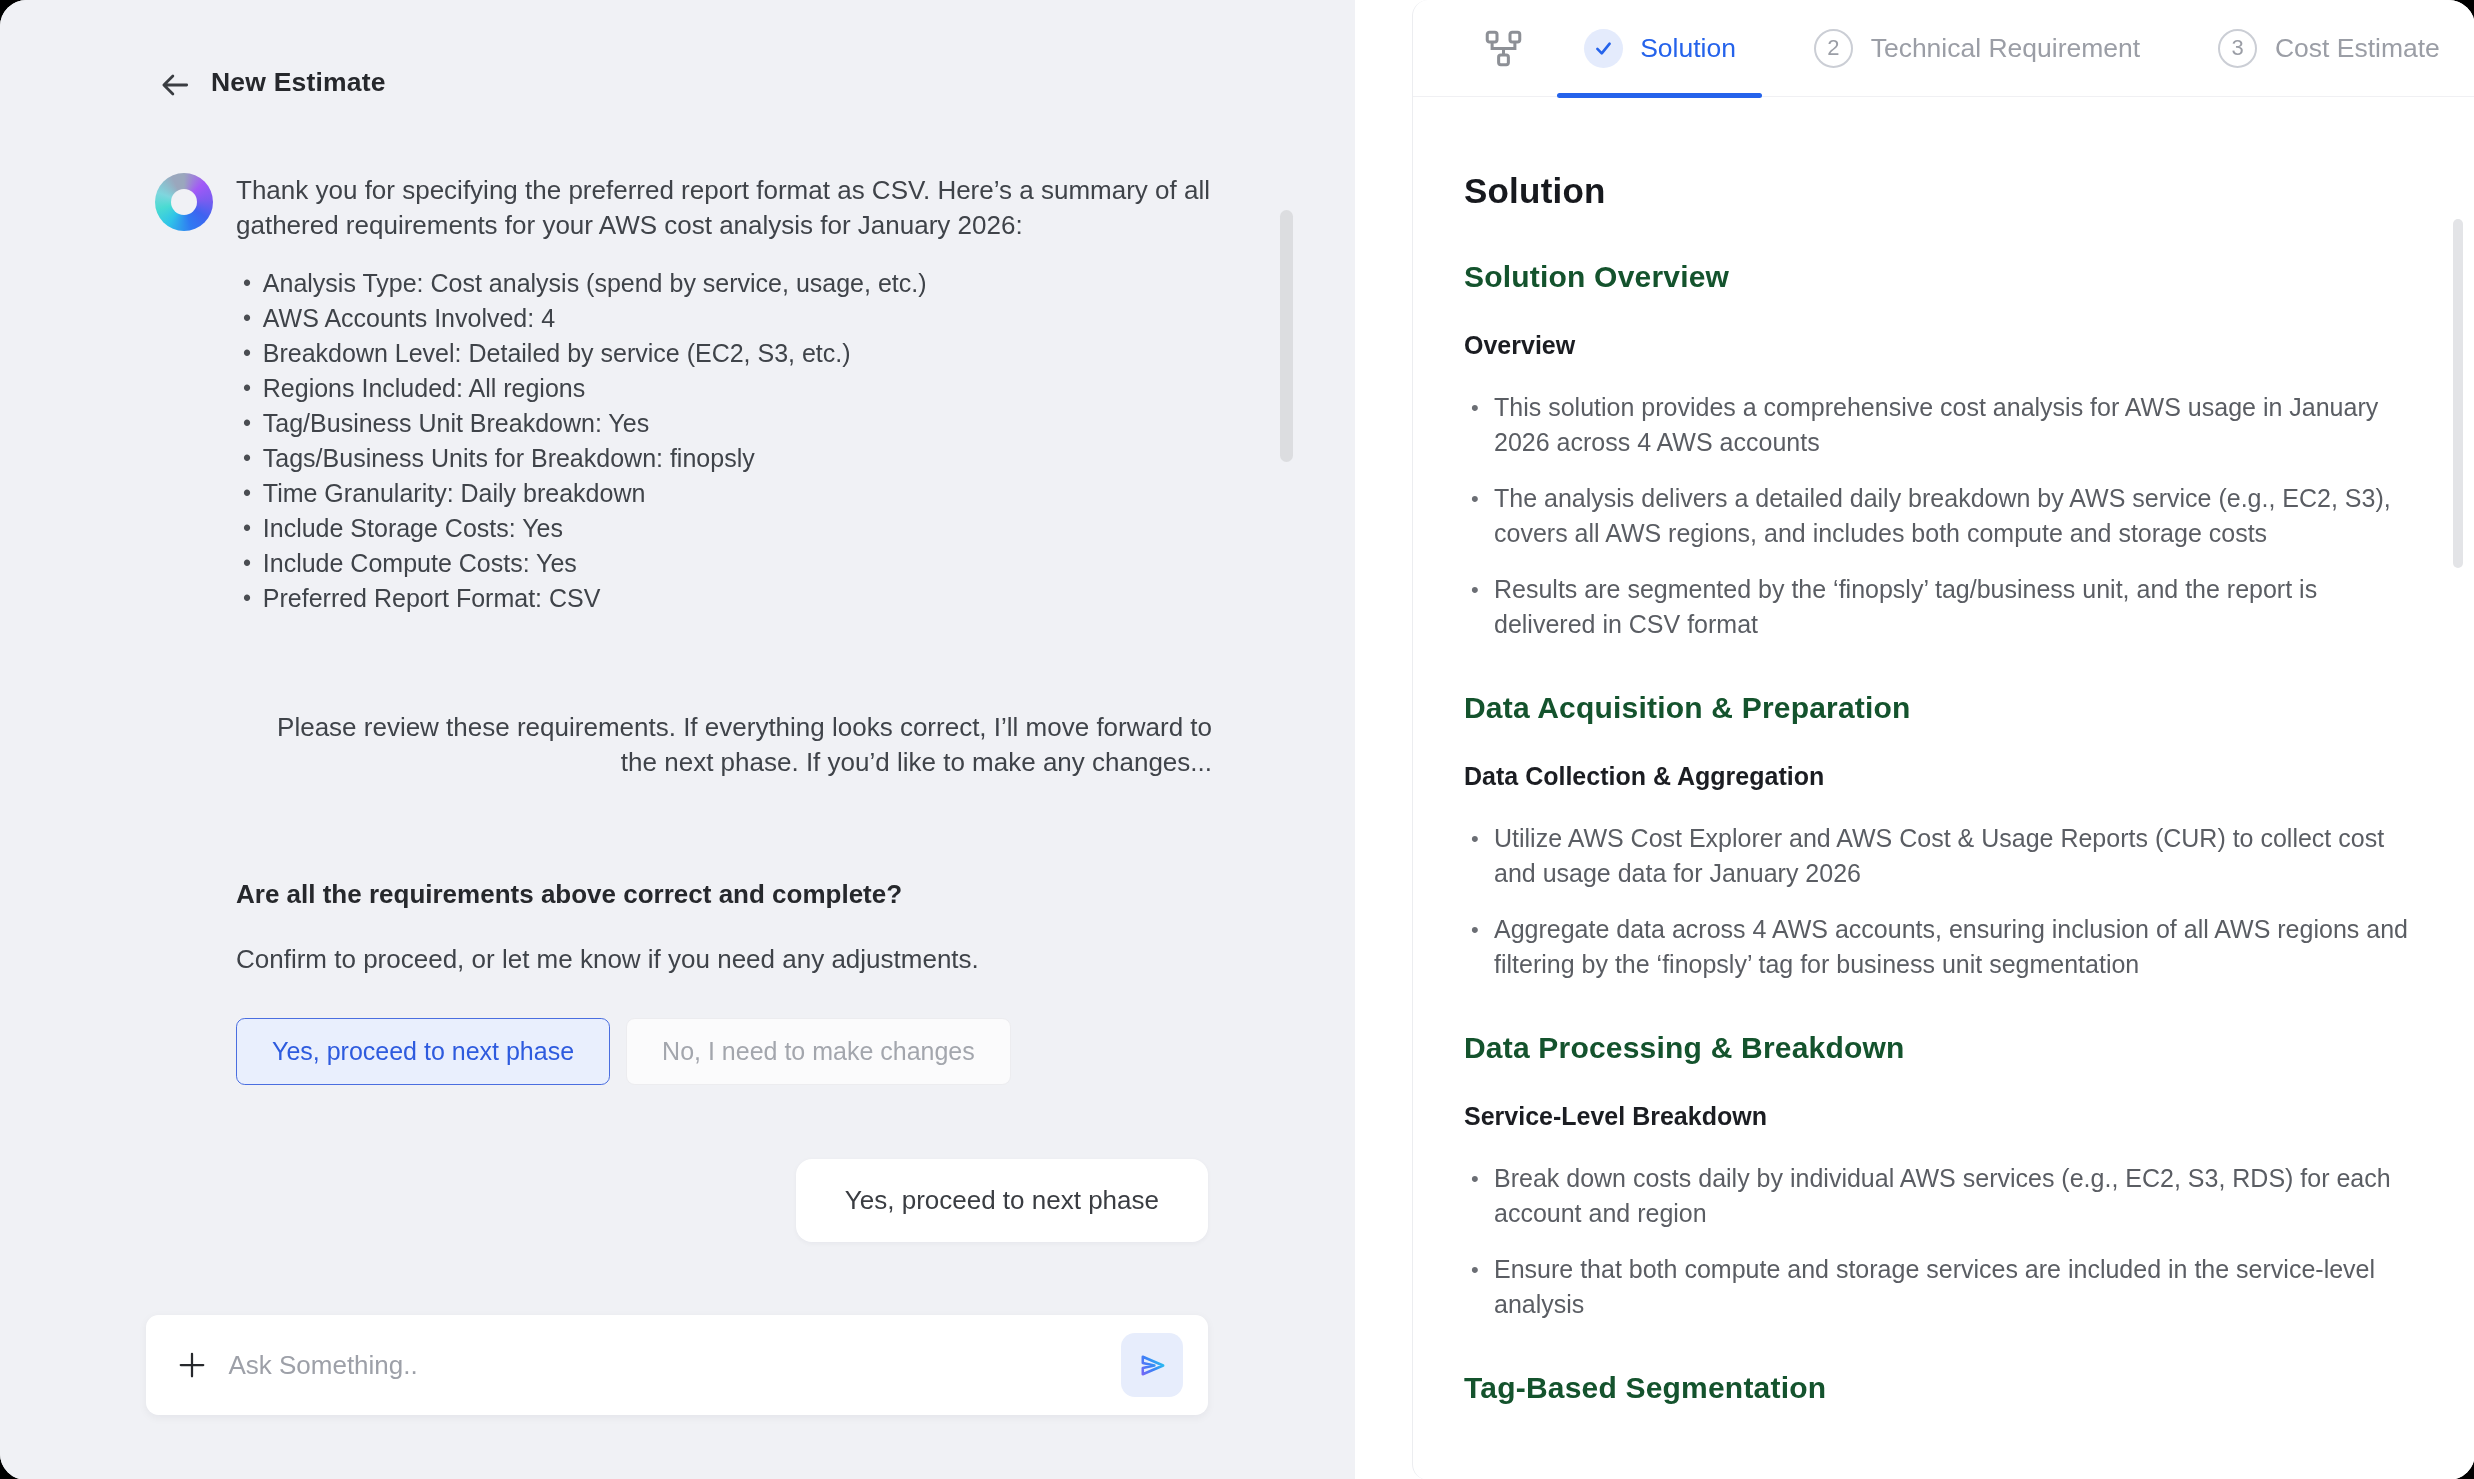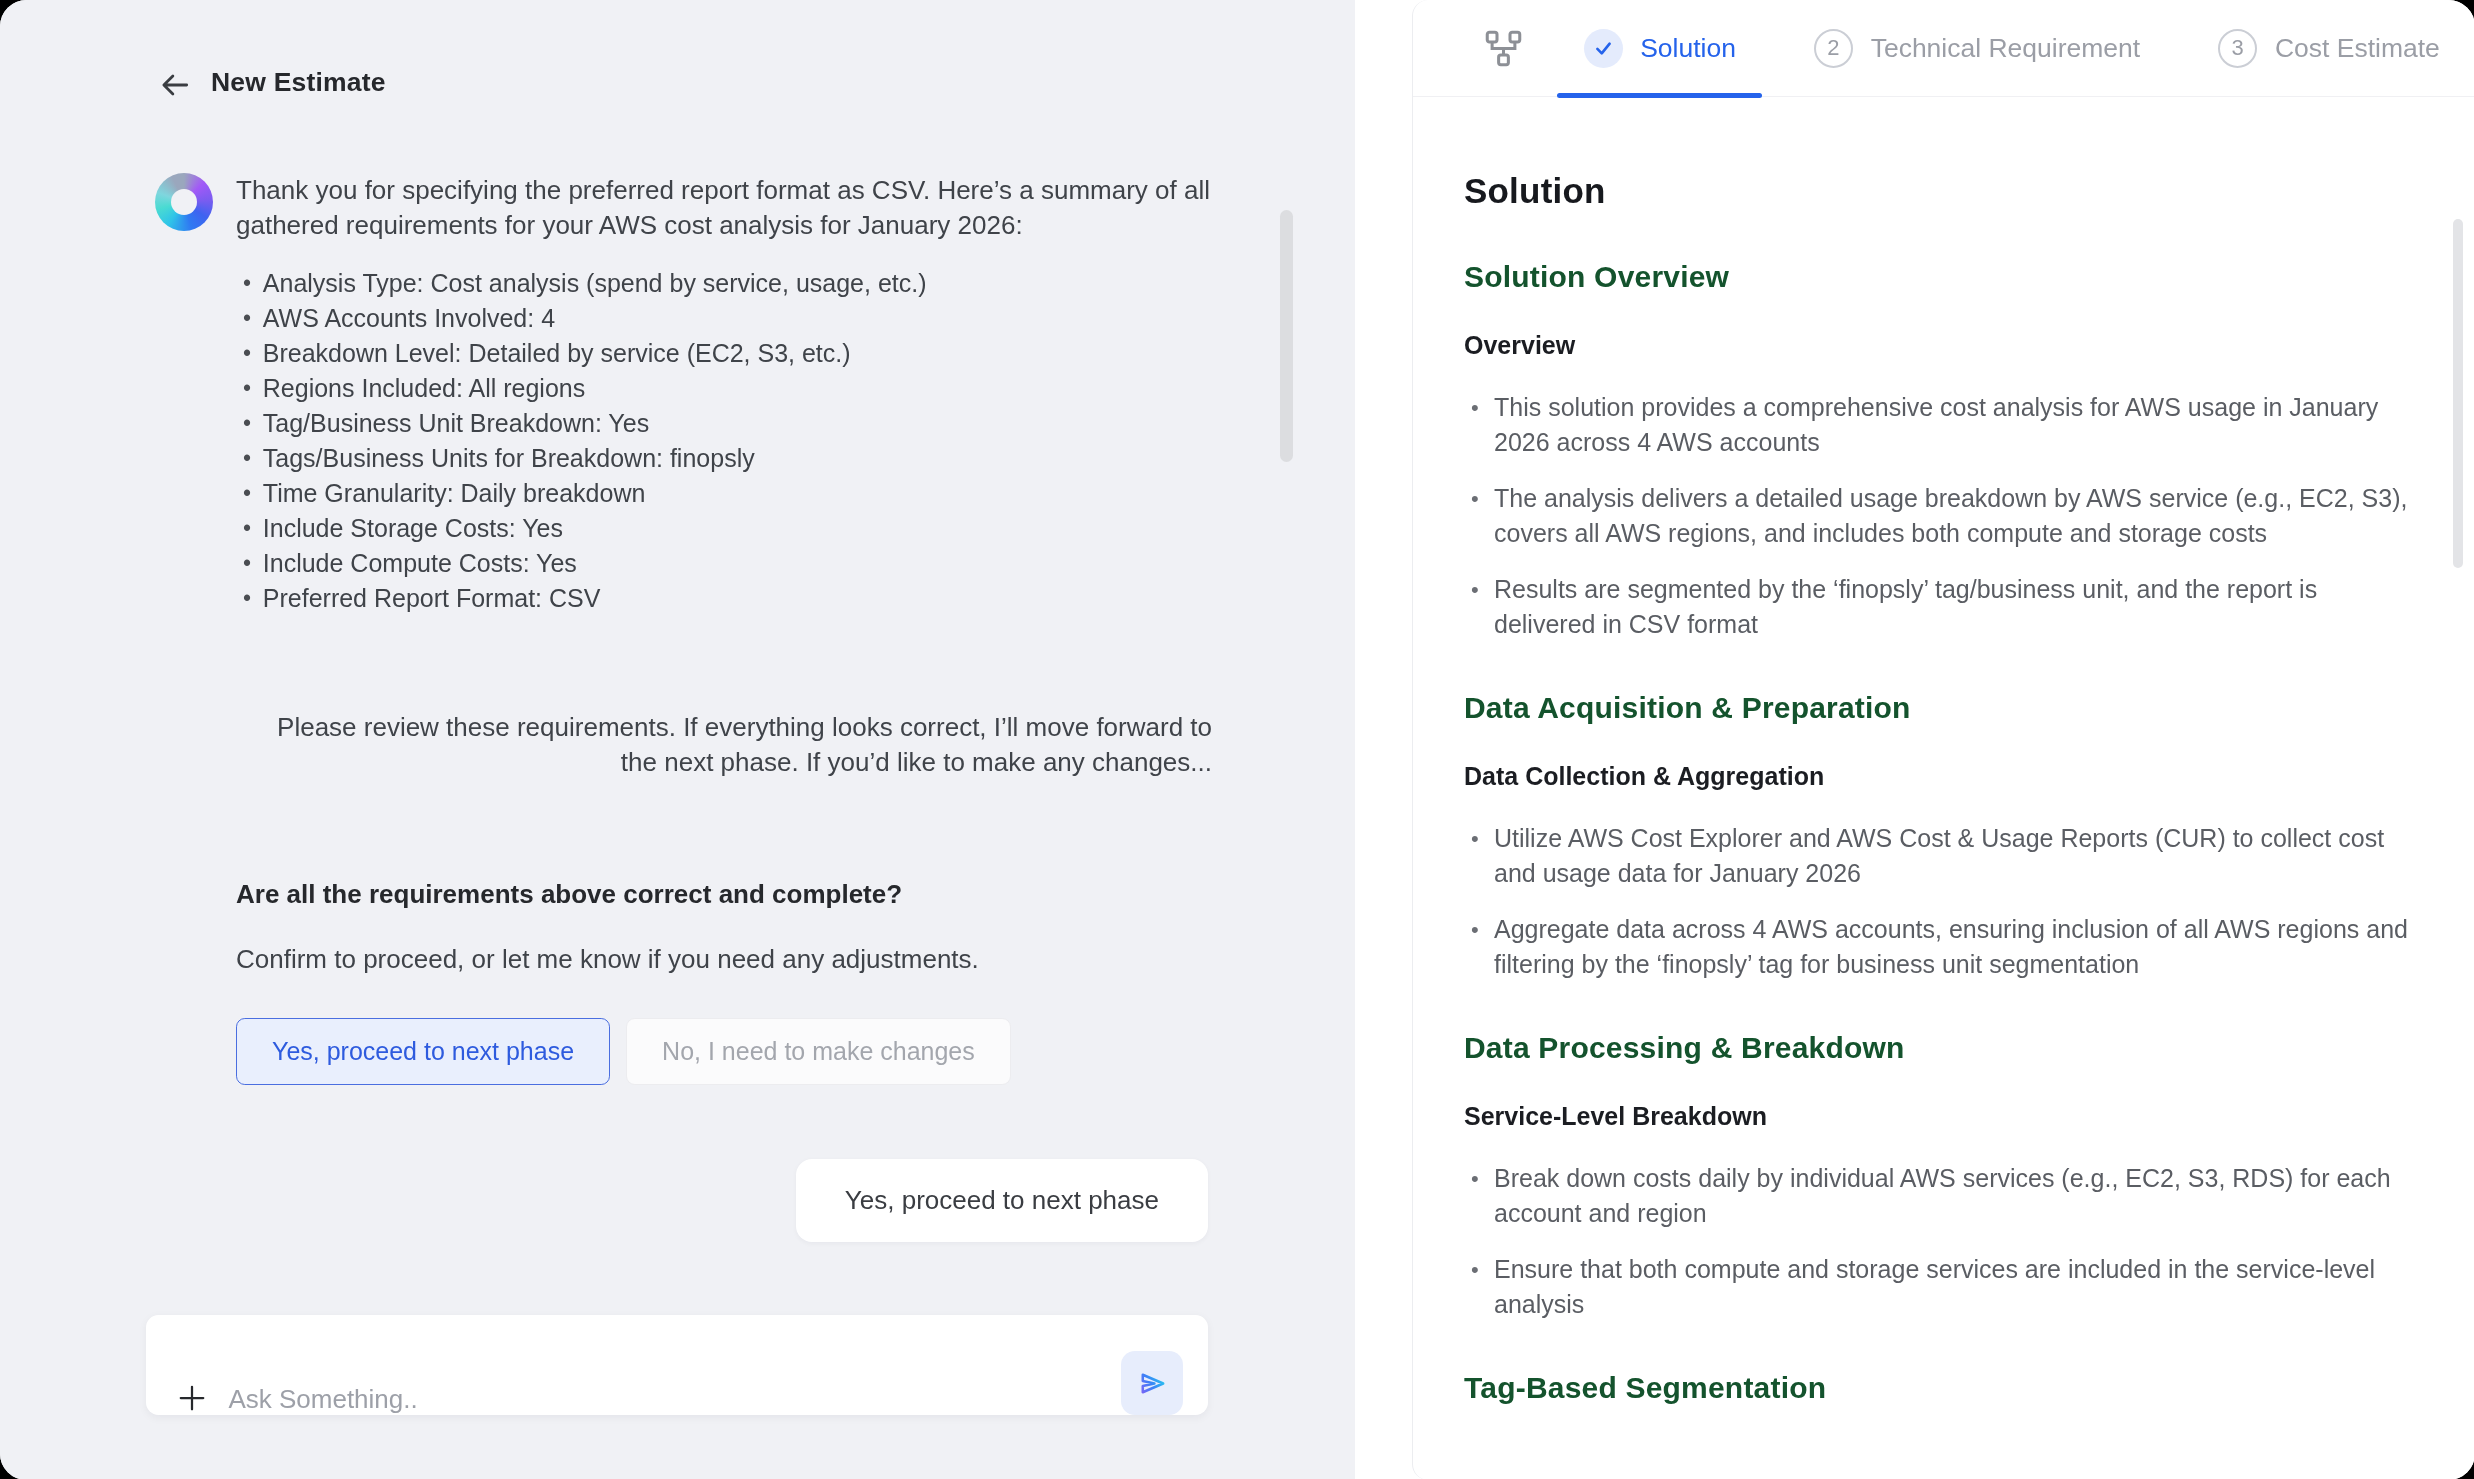--- a/index.html
+++ b/index.html
@@ -65,21 +65,21 @@
     padding: 0 49px; height: 83px; line-height: 83px;
     font-size: 26px; color: #3A3D42;
     box-shadow: 0 1.8px 5.3px rgba(20,20,40,.04);
   }
 
   .composer {
     position: absolute; left: 146px; bottom: 65px;
     width: 1062px; height: 100px;
     background: #ffffff; border-radius: 12.4px;
     box-shadow: 0 2.7px 8.8px rgba(20,20,40,.05);
-    display: flex; align-items: flex-end;
+    display: flex; align-items: center;
     padding: 0 25px 0 28px;
   }
   .attach { background: none; border: none; cursor: pointer; width: 35px; height: 35px; display: flex; align-items: center; justify-content: center; }
   .composer-input {
     flex: 1; border: none; outline: none;
     font-size: 26px; color: #3F4349;
     font-family: "Liberation Sans", sans-serif;
     margin-left: 19.4px; background: transparent;
   }
   .composer-input::placeholder { color: #9DA0A8; }
@@ -253,21 +253,21 @@
       </div>
     </div>
 
     <div class="content">
       <h1>Solution</h1>
 
       <h2>Solution Overview</h2>
       <h3>Overview</h3>
       <ul>
         <li>This solution provides a comprehensive cost analysis for AWS usage in January 2026 across 4 AWS accounts</li>
-        <li>The analysis delivers a detailed usage breakdown by AWS service (e.g., EC2, S3), covers all AWS regions, and includes both compute and storage costs</li>
+        <li>The analysis delivers a detailed daily breakdown by AWS service (e.g., EC2, S3), covers all AWS regions, and includes both compute and storage costs</li>
         <li>Results are segmented by the ‘finopsly’ tag/business unit, and the report is delivered in CSV format</li>
       </ul>
 
       <h2>Data Acquisition &amp; Preparation</h2>
       <h3>Data Collection &amp; Aggregation</h3>
       <ul>
         <li>Utilize AWS Cost Explorer and AWS Cost &amp; Usage Reports (CUR) to collect cost and usage data for January 2026</li>
         <li>Aggregate data across 4 AWS accounts, ensuring inclusion of all AWS regions and filtering by the ‘finopsly’ tag for business unit segmentation</li>
       </ul>
 

